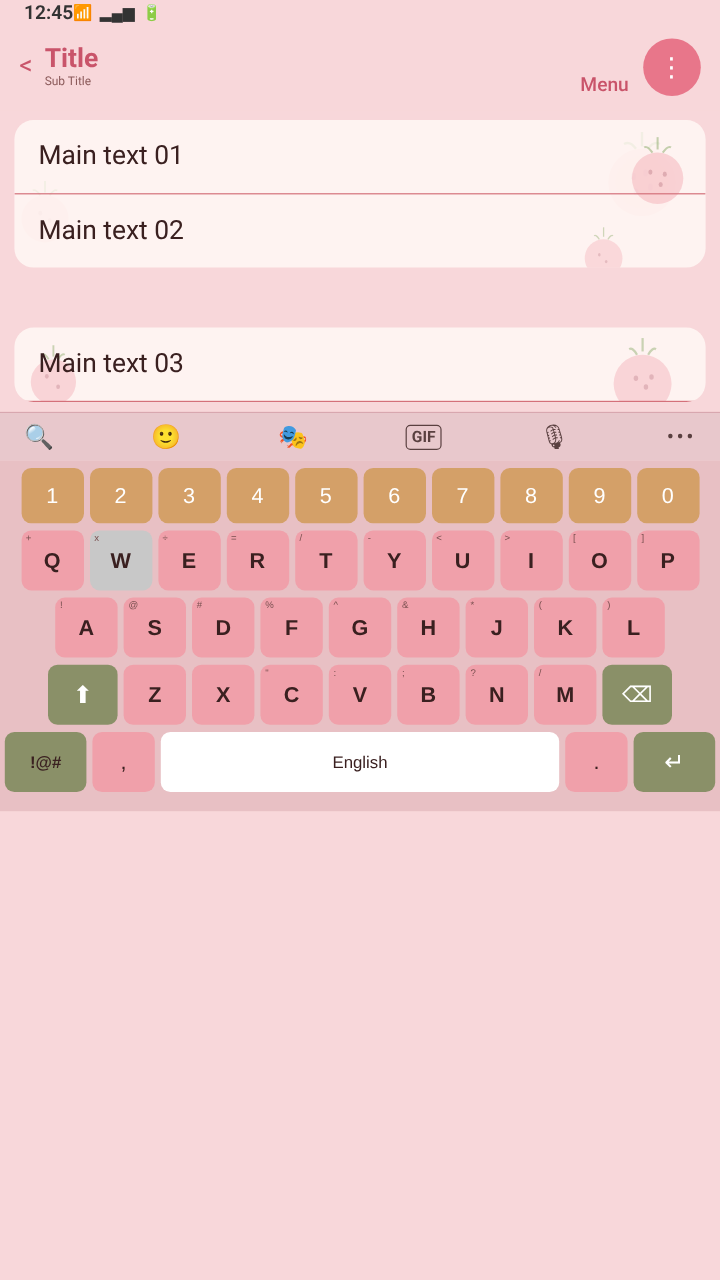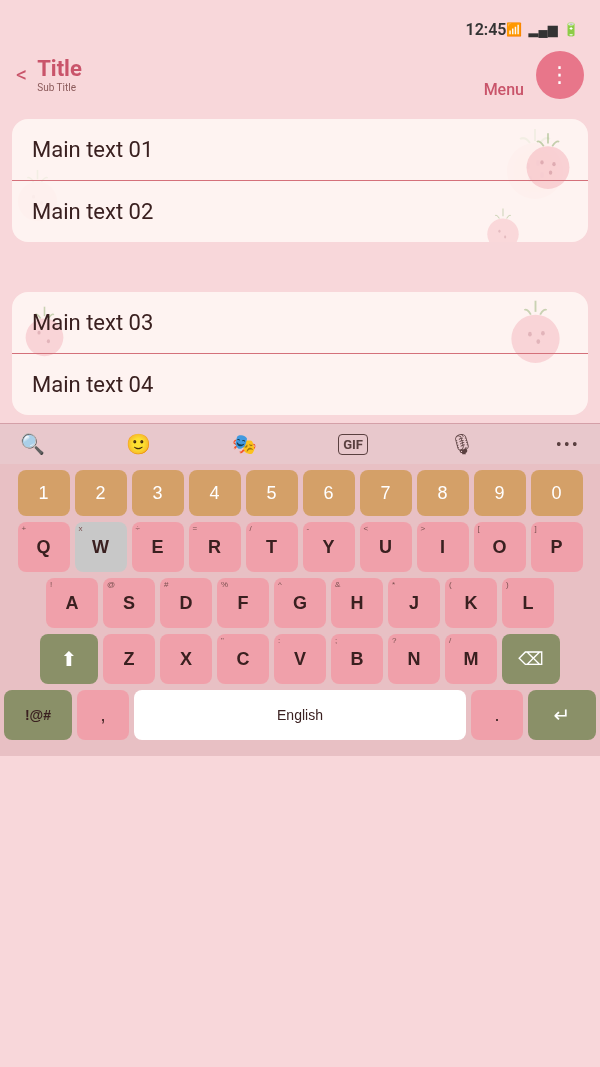--- a/index.html
+++ b/index.html
@@ -8,23 +8,23 @@
       width: 600px;
       min-height: 1067px;
       background: #f8d7da;
       font-family: 'Roboto', sans-serif;
       overflow-x: hidden;
     }
 
     
     .status-bar {
       display: flex;
-      justify-content: flex-end;
-      align-items: center;
-      padding: 20px 20px 4px;
+      justify-content: flex-start;
+      align-items: center;
+      padding: 1px 20px 4px;
       background: #f8d7da;
     }
     .status-time {
       font-size: 16px;
       font-weight: 600;
       color: #333;
     }
     .status-icons {
       display: flex;
       align-items: center;
@@ -389,23 +389,20 @@
       <ellipse cx="29" cy="45" rx="2" ry="2.5" fill="#c06878"></ellipse>
       <ellipse cx="38" cy="53" rx="2" ry="2.5" fill="#c06878"></ellipse>
       <ellipse cx="43" cy="44" rx="2" ry="2.5" fill="#c06878"></ellipse>
       <path d="M30 24 Q26 17 23 19" stroke="#8aaa68" fill="none" stroke-width="2"></path>
       <path d="M35 21 Q35 11 35 9" stroke="#8aaa68" fill="none" stroke-width="2"></path>
       <path d="M40 24 Q44 17 47 19" stroke="#8aaa68" fill="none" stroke-width="2"></path>
     </svg>
     <div class="list-item list-item-border">
       <div class="list-item-main">Main text 03</div>
     </div>
-    <div class="list-item">
-      <div class="list-item-main">Main text 04</div>
-    </div>
   </div>
 </div>
 
 <div class="keyboard-toolbar">
   <span class="toolbar-icon">🔍</span>
   <span class="toolbar-icon">🙂</span>
   <span class="toolbar-icon">🎭</span>
   <span class="toolbar-icon" style="font-size:13px;font-weight:700;border:1.5px solid #5a4040;padding:2px 4px;border-radius:4px;">GIF</span>
   <span class="toolbar-icon">🎙</span>
   <span class="toolbar-dots">•••</span>

